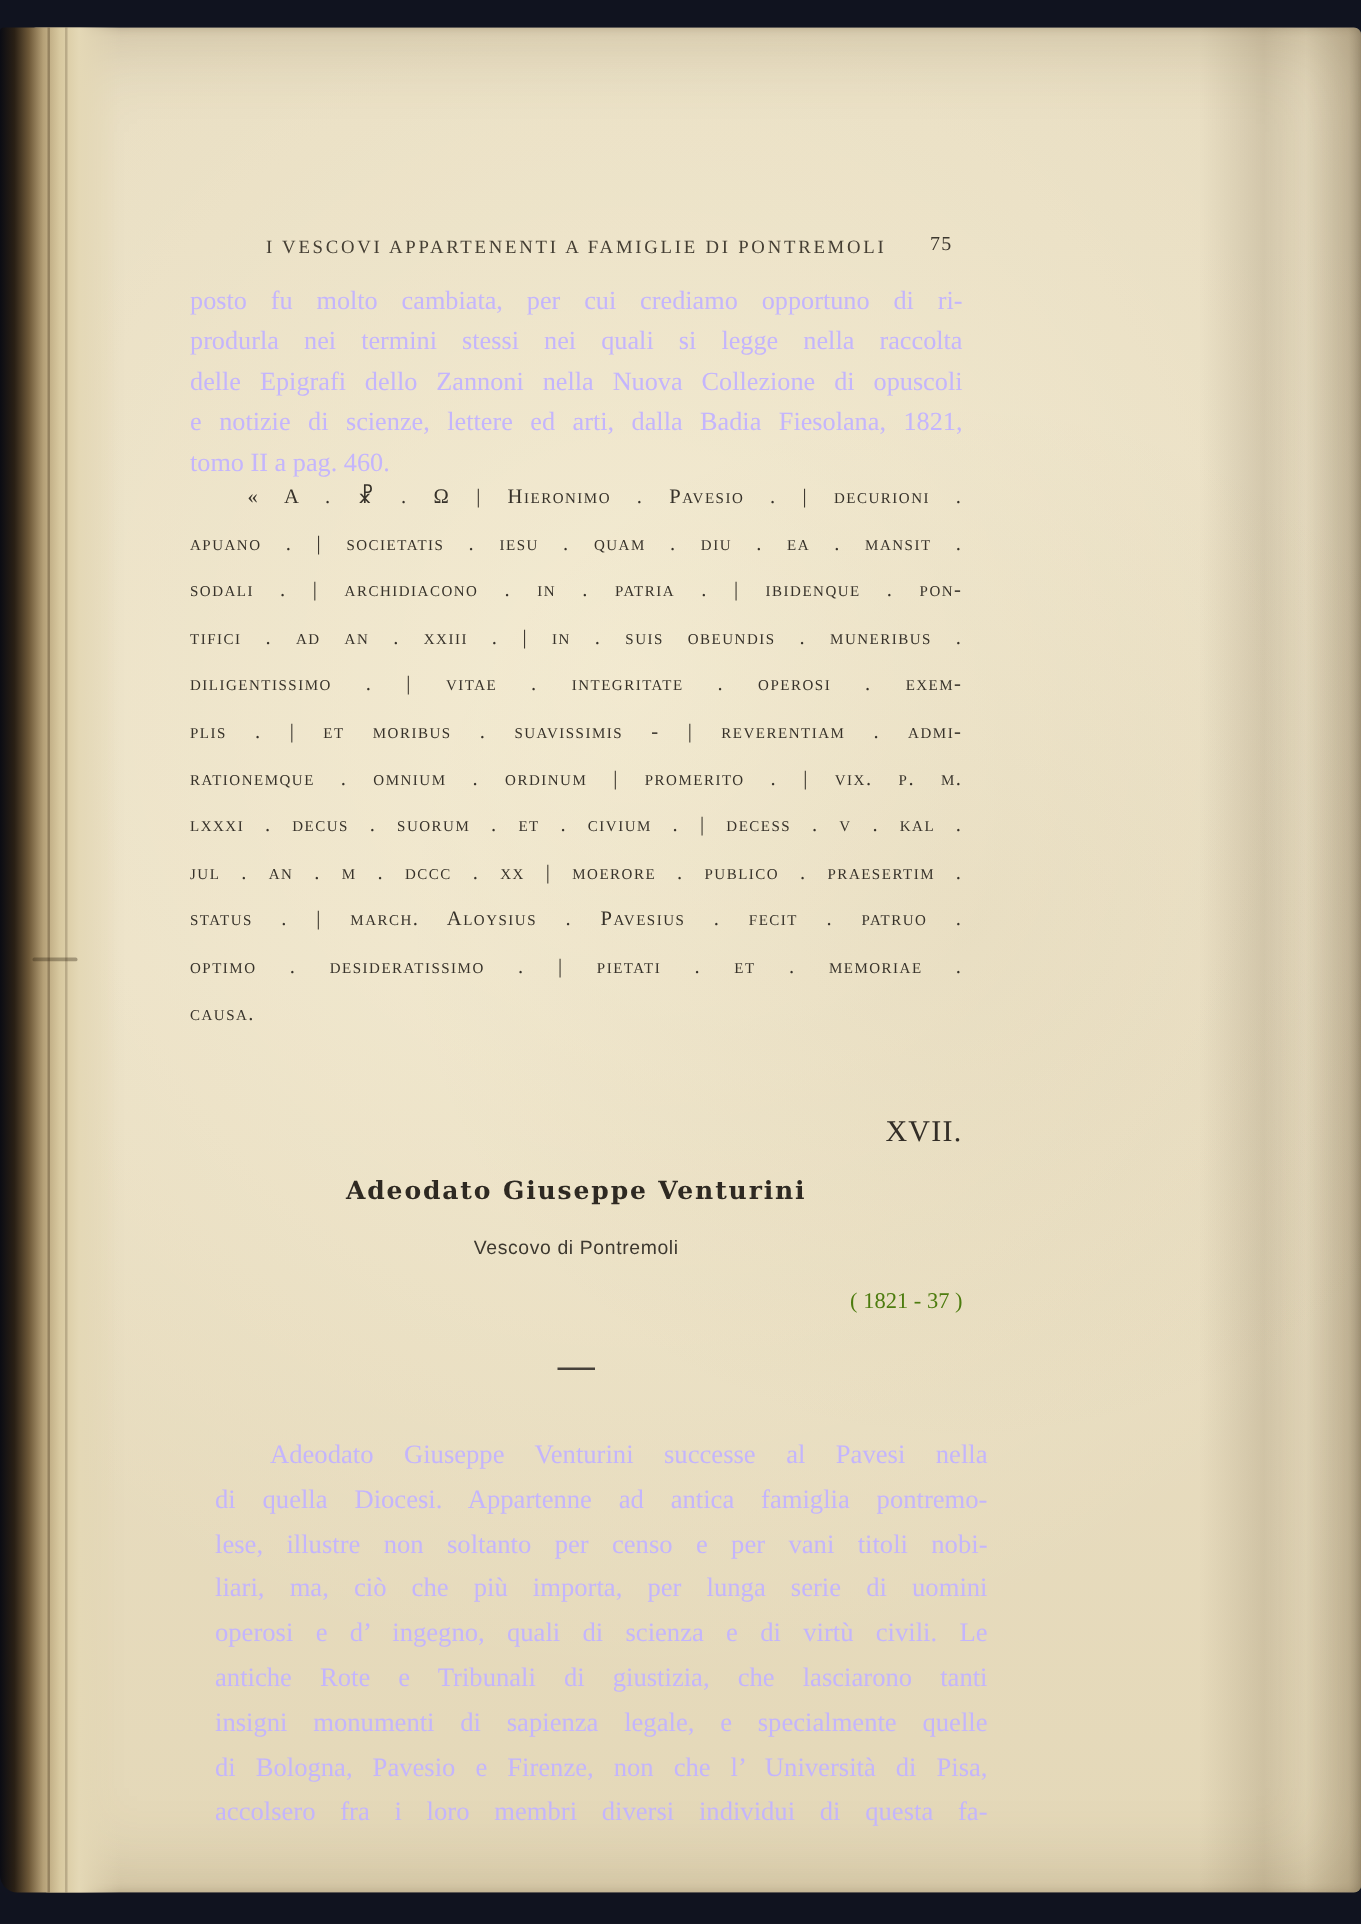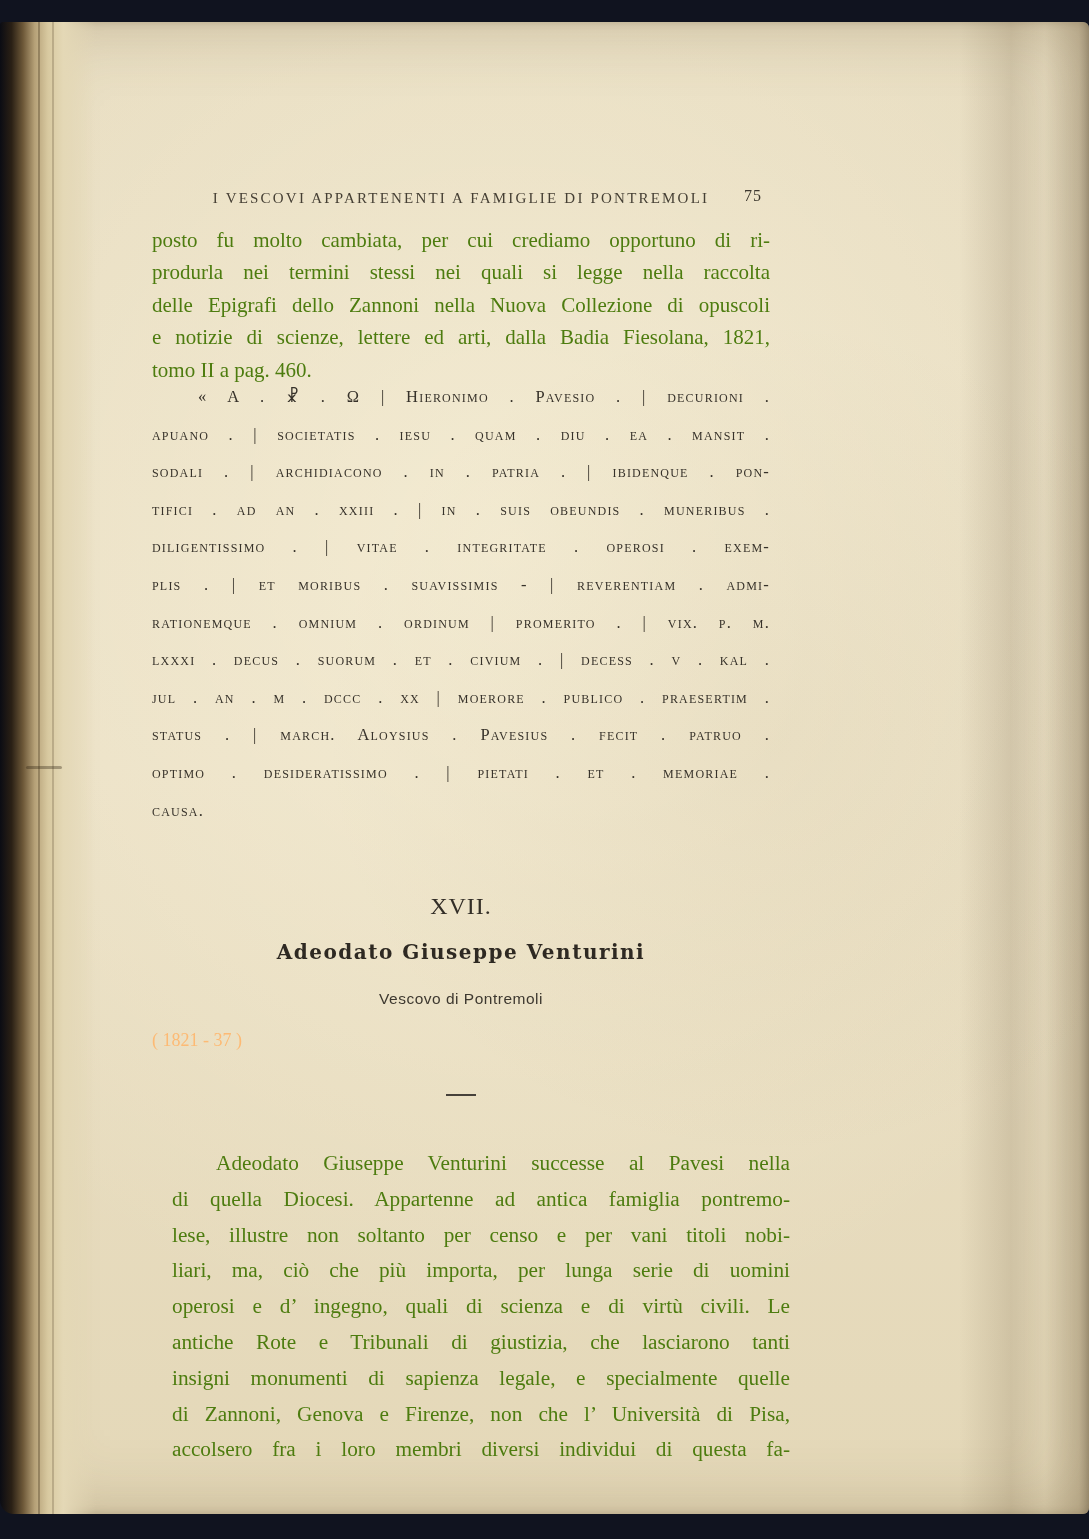--- a/index.html
+++ b/index.html
@@ -42,40 +42,40 @@
 
   
   .content { position:absolute; inset:0; }
 
   .header {
     position:absolute; left:152px; top:190px; width:618px;
     text-align:center; font-size:15px; letter-spacing:2.2px; color:#453f34;
   }
   .pagenum { position:absolute; right:8px; top:-3px; font-size:16px; letter-spacing:1px; color:#3c372e; }
 
-  .para { position:absolute; color:#4d7c0f; }
+  .para { position:absolute; color:#c4b5fd; }
   .para .line { text-align:justify; text-align-last:justify; }
   .p-intro { left:152px; top:224px; width:618px; font-size:21px; }
   .p-intro .line { height:32.4px; line-height:32.4px; }
   .p-intro .line:last-child { text-align-last:left; }
   .it { }
 
   .epitaph {
     position:absolute; left:152px; top:378px; width:618px;
     font-size:16.5px; letter-spacing:1.2px; word-spacing:3px;
     color:#37322a; font-variant:small-caps;
   }
   .epitaph .line { height:37.6px; line-height:37.6px; text-align:justify; text-align-last:justify; }
   .epitaph .line:first-child { padding-left:46px; }
   .epitaph .line:last-child  { text-align-last:left; }
 
-  .secnum  { position:absolute; left:152px; top:893px;  width:618px; text-align:center; font-size:24px; letter-spacing:1px; color:#332e27; }
+  .secnum  { position:absolute; left:152px; top:893px;  width:618px; text-align:right; font-size:24px; letter-spacing:1px; color:#332e27; }
   .title   { position:absolute; left:152px; top:940px;  width:618px; text-align:center; font-size:20px; font-weight:bold; letter-spacing:1.5px; color:#2e2922; font-family:"DejaVu Serif","Liberation Serif",serif; }
   .subtitle{ position:absolute; left:152px; top:990px;  width:618px; text-align:center; font-size:15.5px; letter-spacing:0.5px; color:#3d382f; font-family:"Liberation Sans","DejaVu Sans",sans-serif; }
-  .years   { position:absolute; left:152px; top:1030px; width:618px; text-align:left; font-size:18px; color:#fdba74; }
+  .years   { position:absolute; left:152px; top:1030px; width:618px; text-align:right; font-size:18px; color:#4d7c0f; }
   .rule    { position:absolute; left:446px; top:1094px; width:30px; height:2px; background:#46413a; }
 
   .p-body { left:152px; top:1146px; width:618px; font-size:21.3px;margin-left:20px; }
   .p-body .line { height:35.8px; line-height:35.8px; }
   .p-body .line:first-child { text-indent:44px; }
 </style>
 </head>
 <body>
 
 <div class="canvas">
@@ -121,18 +121,18 @@
     <div class="rule"></div>
 
     <div class="para p-body">
         <div class="line">Adeodato Giuseppe Venturini successe al Pavesi nella</div>
         <div class="line">di quella Diocesi. Appartenne ad antica famiglia pontremo-</div>
         <div class="line">lese, illustre non soltanto per censo e per vani titoli nobi-</div>
         <div class="line">liari, ma, ciò che più importa, per lunga serie di uomini</div>
         <div class="line">operosi e d’ ingegno, quali di scienza e di virtù civili. Le</div>
         <div class="line">antiche Rote e Tribunali di giustizia, che lasciarono tanti</div>
         <div class="line">insigni monumenti di sapienza legale, e specialmente quelle</div>
-        <div class="line">di Zannoni, Genova e Firenze, non che l’ Università di Pisa,</div>
+        <div class="line">di Bologna, Pavesio e Firenze, non che l’ Università di Pisa,</div>
         <div class="line">accolsero fra i loro membri diversi individui di questa fa-</div>
       </div>
 
   </div>
 </div>
 
 </body></html>

